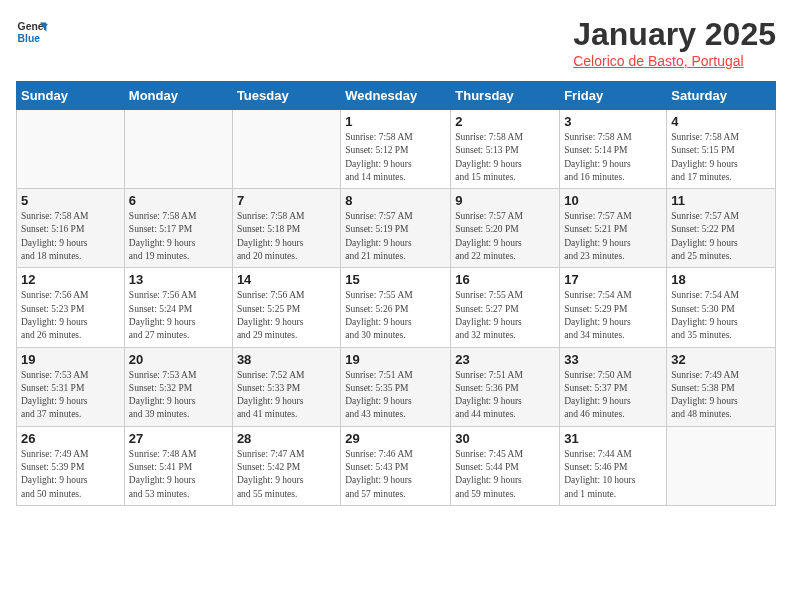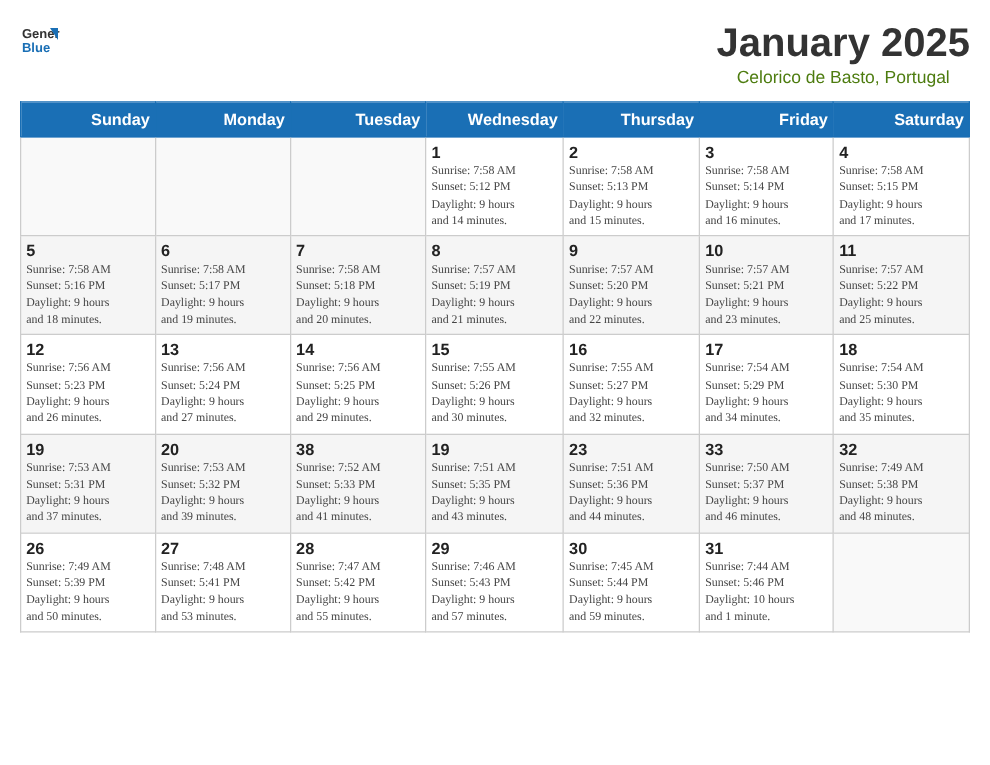--- a/index.html
+++ b/index.html
@@ -19,41 +19,42 @@
     .logo {
       display: flex;
       align-items: center;
       gap: 4px;
     }
     .logo-icon {
       width: 32px;
       height: 32px;
     }
     .title-section {
-      text-align: center;
+      text-align: left;
     }
     .calendar-title {
       font-size: 32px;
       font-weight: bold;
       color: #333;
     }
     .calendar-subtitle {
       font-size: 14px;
-      color: #4d7c0f;
+      color: #ef4444;
+      text-decoration: underline;
     }
     table {
       width: 100%;
       border-collapse: collapse;
     }
     thead th {
       background-color: #1a6fb5;
       color: #fff;
       padding: 6px 4px;
       font-size: 13px;
-      text-align: right;
+      text-align: left;
       border: 1px solid #1a6fb5;
     }
     tbody td {
       border: 1px solid #ccc;
       vertical-align: top;
       padding: 4px 4px 4px 4px;
       width: 113px;
       min-height: 80px;
       background: #fff;
     }

